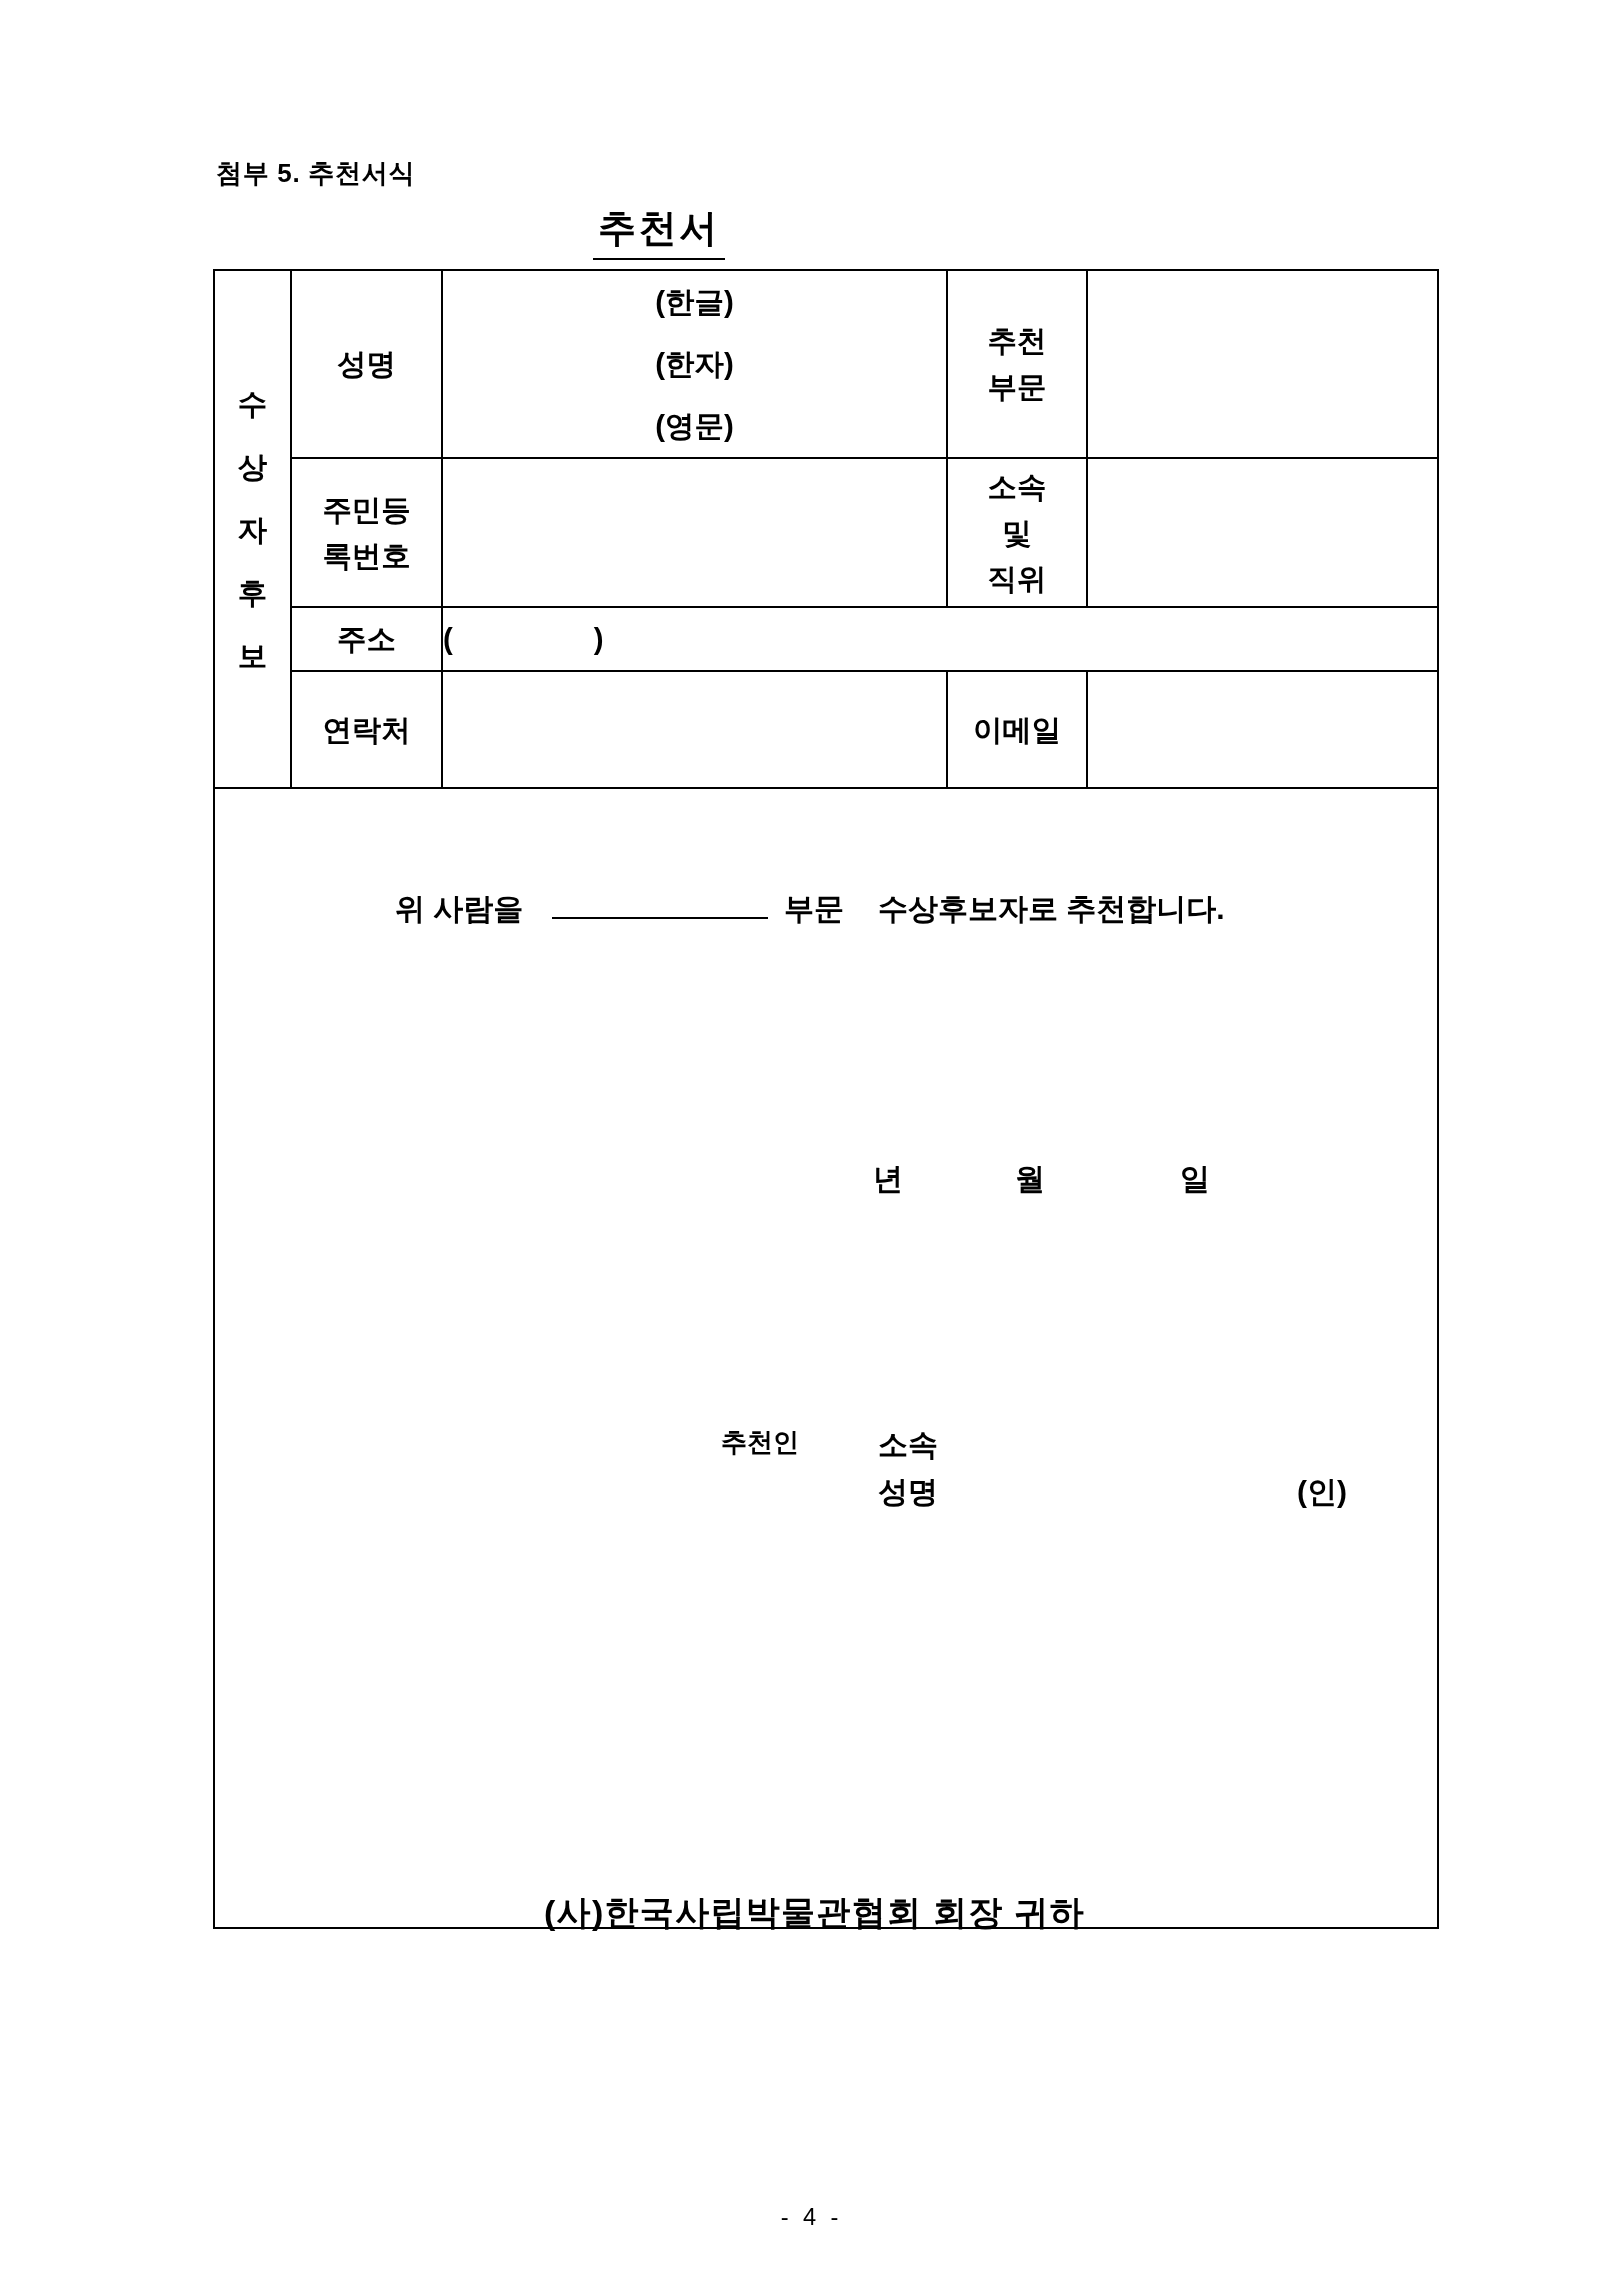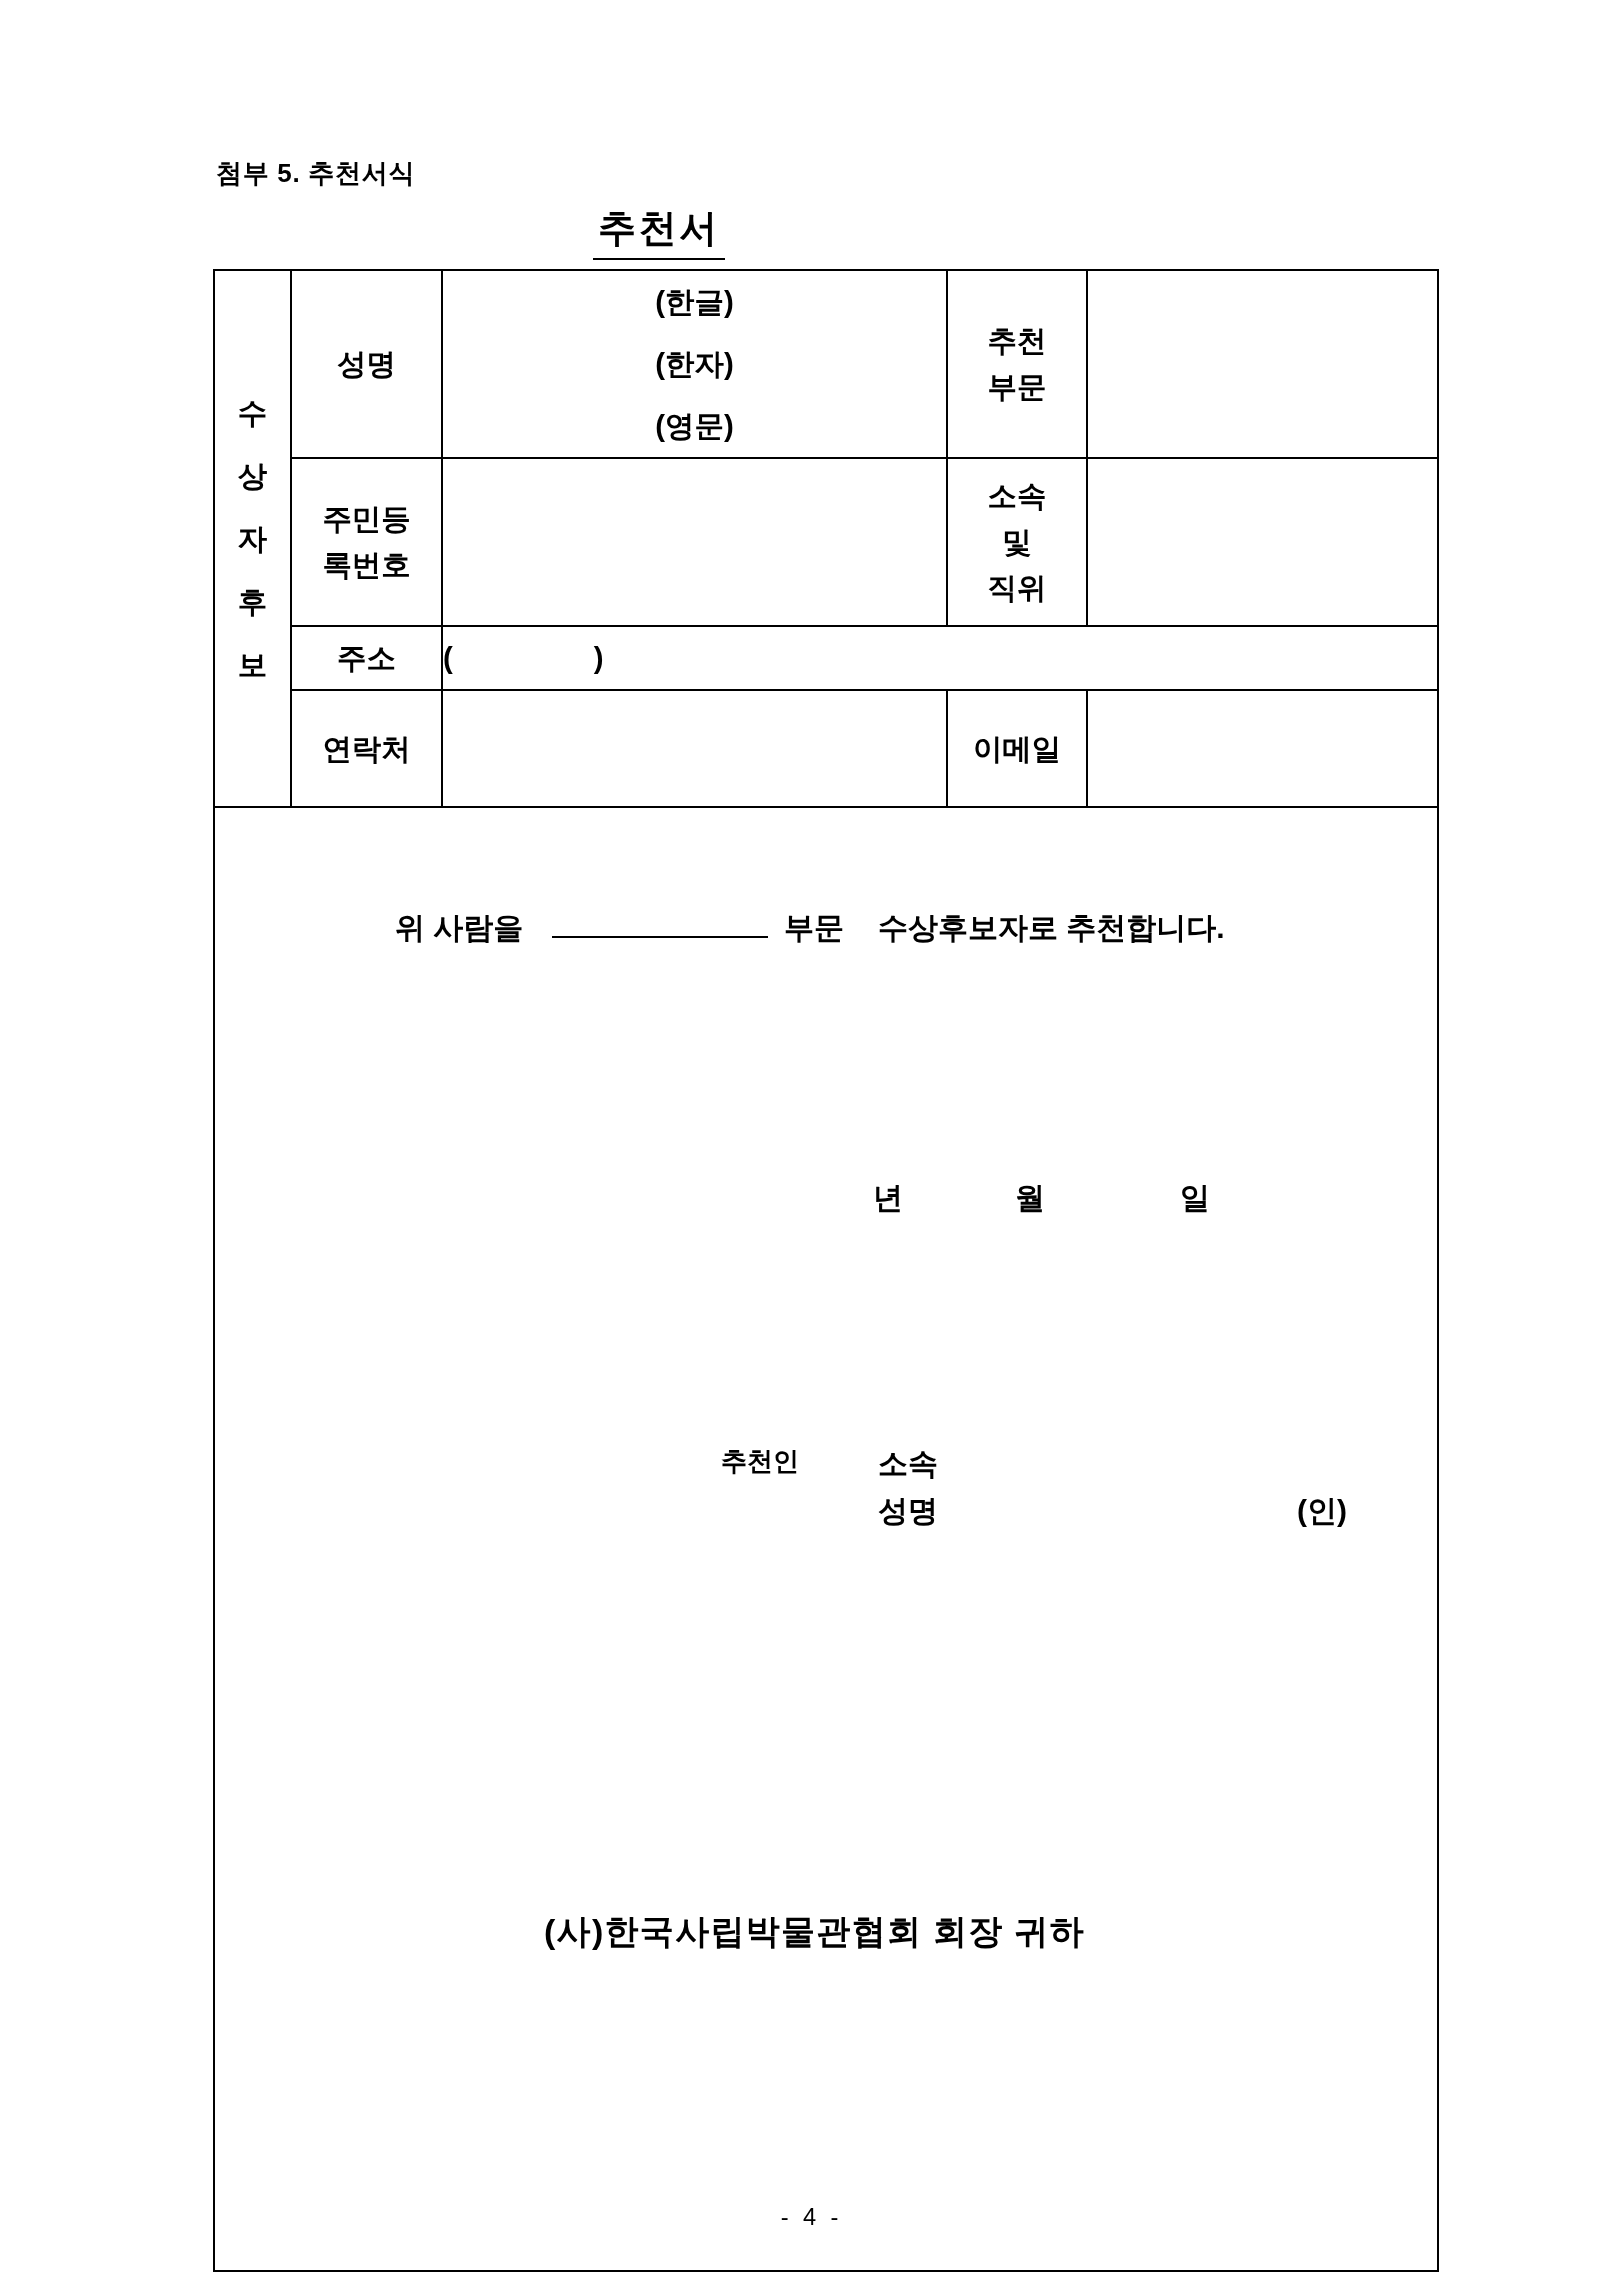--- a/index.html
+++ b/index.html
@@ -81,40 +81,40 @@
 후
 보</td>
     <td class="lbl">성명</td>
     <td class="vals pre">(한글)
 (한자)
 (영문)</td>
     <td class="lbl pre">추천
 부문</td>
     <td class="empty-cell"></td>
   </tr>
-  <tr style="height:168px">
+  <tr style="height:149px">
     <td class="lbl pre">주민등
 록번호</td>
     <td class="empty-cell"></td>
     <td class="lbl pre">소속
 및
 직위</td>
     <td class="empty-cell"></td>
   </tr>
   <tr style="height:64px">
     <td class="lbl">주소</td>
     <td class="addr-cell" colspan="3"><span>(</span><span class="addr-gap"></span><span>)</span></td>
   </tr>
   <tr style="height:117px">
     <td class="lbl">연락처</td>
     <td class="empty-cell"></td>
     <td class="lbl">이메일</td>
     <td class="empty-cell"></td>
   </tr>
-  <tr style="height:1464px">
+  <tr style="height:1140px">
     <td class="big-cell" colspan="5">
       <div class="abs stmt-line">
         <span>위 사람을</span><span class="blank-line"></span><span>부문</span><span class="stmt-suffix">수상후보자로 추천합니다.</span>
       </div>
       <span class="abs date-year">년</span>
       <span class="abs date-month">월</span>
       <span class="abs date-day">일</span>
       <span class="abs rec-label">추천인</span>
       <span class="abs rec-aff">소속</span>
       <span class="abs rec-name">성명</span>

